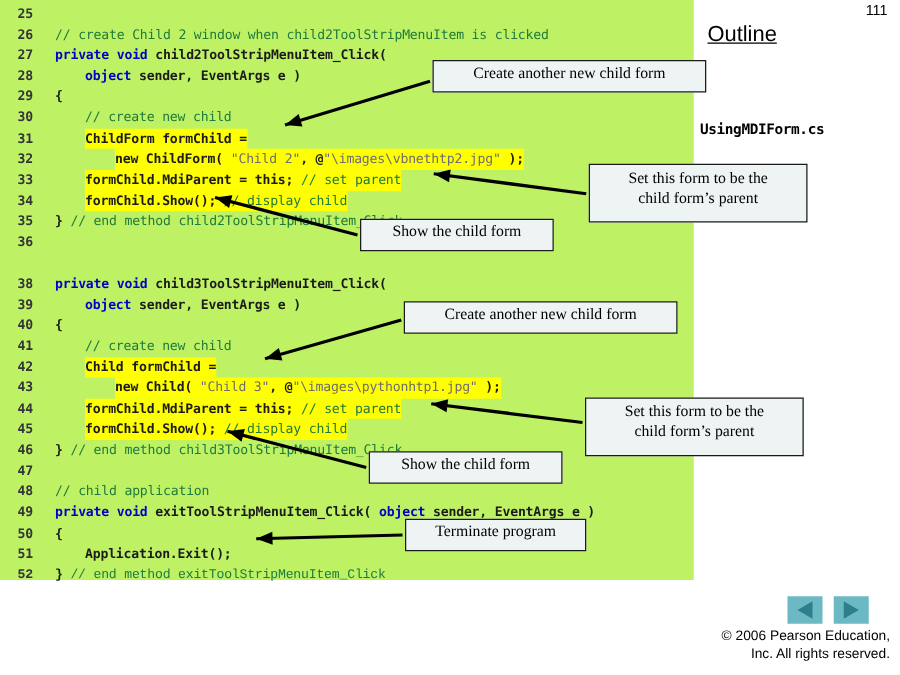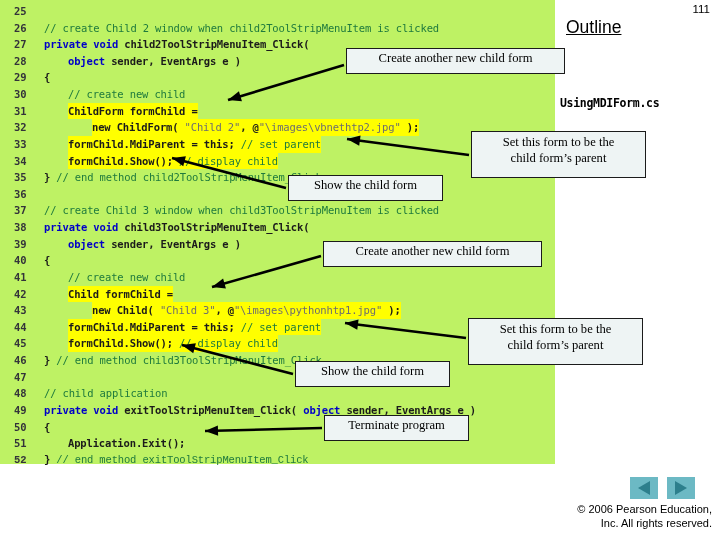--- a/index.html
+++ b/index.html
@@ -110,21 +110,20 @@
     <div class="code-line" style="top: 36.24px;"><span class="ln">27</span><span class="ct" style="left: 44px;"><span class="kw">private void </span><span class="pl">child2ToolStripMenuItem_Click(</span></span></div>
     <div class="code-line" style="top: 52.86px;"><span class="ln">28</span><span class="ct" style="left: 68px;"><span class="kw">object </span><span class="pl">sender, EventArgs e )</span></span></div>
     <div class="code-line" style="top: 69.48px;"><span class="ln">29</span><span class="ct" style="left: 44px;"><span class="pl">{</span></span></div>
     <div class="code-line" style="top: 86.1px;"><span class="ln">30</span><span class="ct" style="left: 68px;"><span class="cm">// create new child</span></span></div>
     <div class="code-line" style="top: 102.72px;"><span class="ln">31</span><span class="ct hl" style="left: 68px;"><span class="pl">ChildForm formChild =</span></span></div>
     <div class="code-line" style="top: 119.34px;"><span class="ln">32</span><span class="ct hl" style="left: 92px;"><span class="pl">new ChildForm( </span><span class="st">"Child 2"</span><span class="pl">, @</span><span class="st">"\images\vbnethtp2.jpg"</span><span class="pl"> );</span></span></div>
     <div class="code-line" style="top: 135.96px;"><span class="ln">33</span><span class="ct hl" style="left: 68px;"><span class="pl">formChild.MdiParent = this; </span><span class="cm">// set parent</span></span></div>
     <div class="code-line" style="top: 152.58px;"><span class="ln">34</span><span class="ct hl" style="left: 68px;"><span class="pl">formChild.Show(); </span><span class="cm">// display child</span></span></div>
     <div class="code-line" style="top: 169.2px;"><span class="ln">35</span><span class="ct" style="left: 44px;"><span class="pl">} </span><span class="cm">// end method child2ToolStripMenuItem_Click</span></span></div>
     <div class="code-line" style="top: 185.82px;"><span class="ln">36</span></div>
-    <div class="code-line" style="top: 202.44px;"><span class="ln">37</span><span class="ct" style="left: 44px;"><span class="cm">// create Child 3 window when child3ToolStripMenuItem is clicked</span></span></div>
     <div class="code-line" style="top: 219.06px;"><span class="ln">38</span><span class="ct" style="left: 44px;"><span class="kw">private void </span><span class="pl">child3ToolStripMenuItem_Click(</span></span></div>
     <div class="code-line" style="top: 235.68px;"><span class="ln">39</span><span class="ct" style="left: 68px;"><span class="kw">object </span><span class="pl">sender, EventArgs e )</span></span></div>
     <div class="code-line" style="top: 252.3px;"><span class="ln">40</span><span class="ct" style="left: 44px;"><span class="pl">{</span></span></div>
     <div class="code-line" style="top: 268.92px;"><span class="ln">41</span><span class="ct" style="left: 68px;"><span class="cm">// create new child</span></span></div>
     <div class="code-line" style="top: 285.54px;"><span class="ln">42</span><span class="ct hl" style="left: 68px;"><span class="pl">Child formChild =</span></span></div>
     <div class="code-line" style="top: 302.16px;"><span class="ln">43</span><span class="ct hl" style="left: 92px;"><span class="pl">new Child( </span><span class="st">"Child 3"</span><span class="pl">, @</span><span class="st">"\images\pythonhtp1.jpg"</span><span class="pl"> );</span></span></div>
     <div class="code-line" style="top: 318.78px;"><span class="ln">44</span><span class="ct hl" style="left: 68px;"><span class="pl">formChild.MdiParent = this; </span><span class="cm">// set parent</span></span></div>
     <div class="code-line" style="top: 335.4px;"><span class="ln">45</span><span class="ct hl" style="left: 68px;"><span class="pl">formChild.Show(); </span><span class="cm">// display child</span></span></div>
     <div class="code-line" style="top: 352.02px;"><span class="ln">46</span><span class="ct" style="left: 44px;"><span class="pl">} </span><span class="cm">// end method child3ToolStripMenuItem_Click</span></span></div>
     <div class="code-line" style="top: 368.64px;"><span class="ln">47</span></div>

